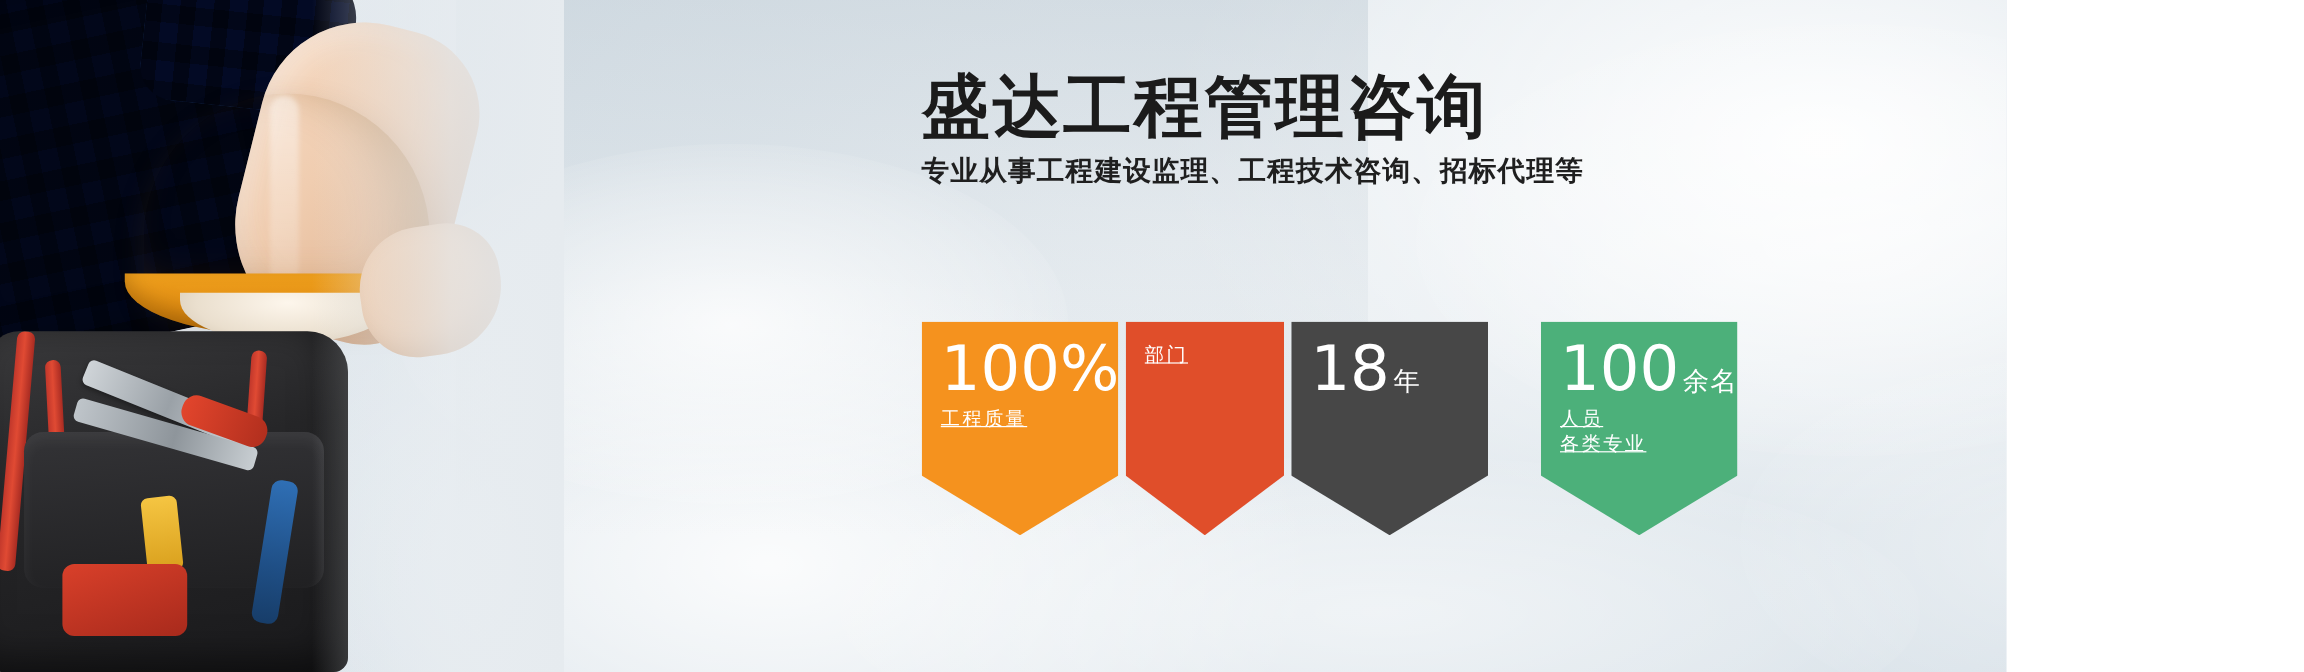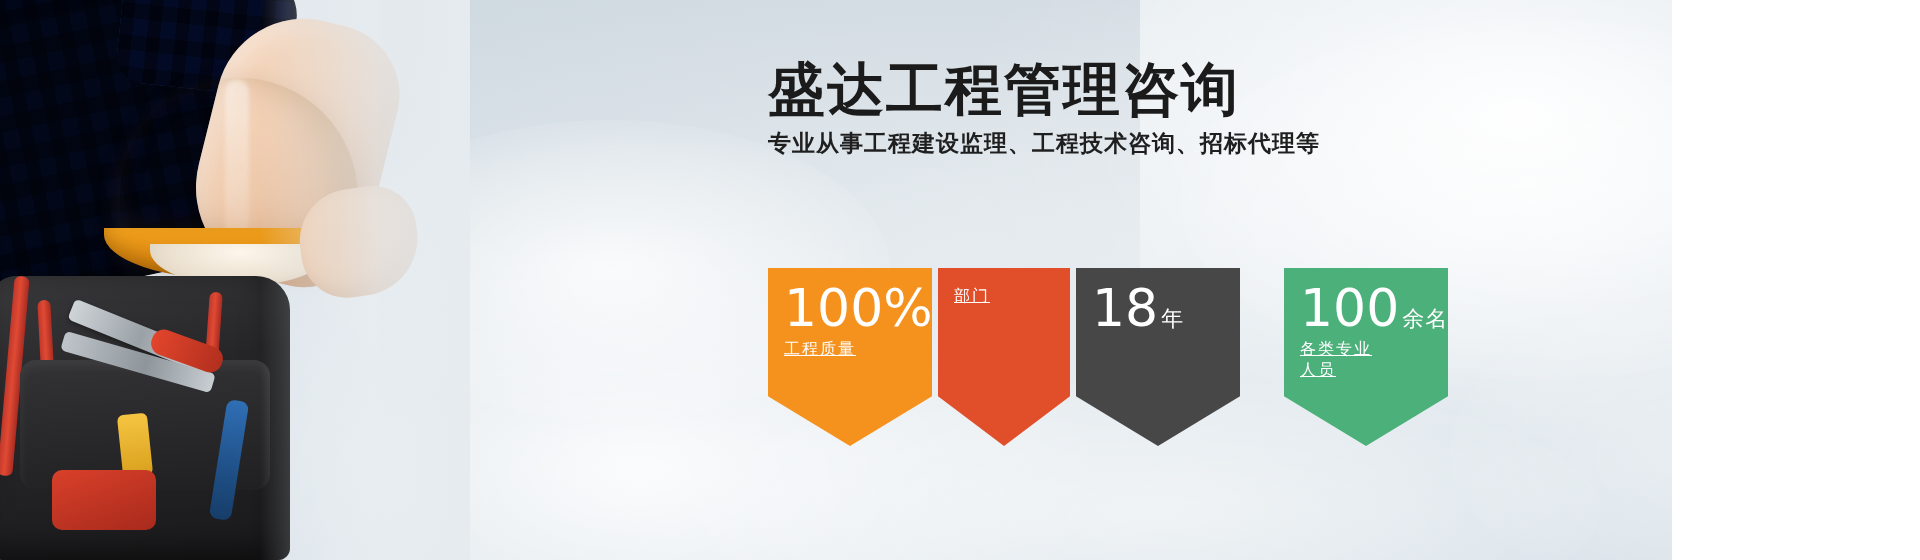--- a/index.html
+++ b/index.html
@@ -344,19 +344,19 @@
       <div class="num-row">
         <span class="big">18</span><span class="unit">年</span>
       </div>
     </div>
 
     <div class="stat" style="background: rgb(76, 176, 122); margin-left: 38px;">
       <div class="num-row">
         <span class="big">100</span><span class="unit">余名</span>
       </div>
       <div class="caption">
+        <div>人员</div>
         <div>各类专业</div>
-        <div>人员</div>
       </div>
     </div>
 
   </div>
 </div>
 
 </body></html>

